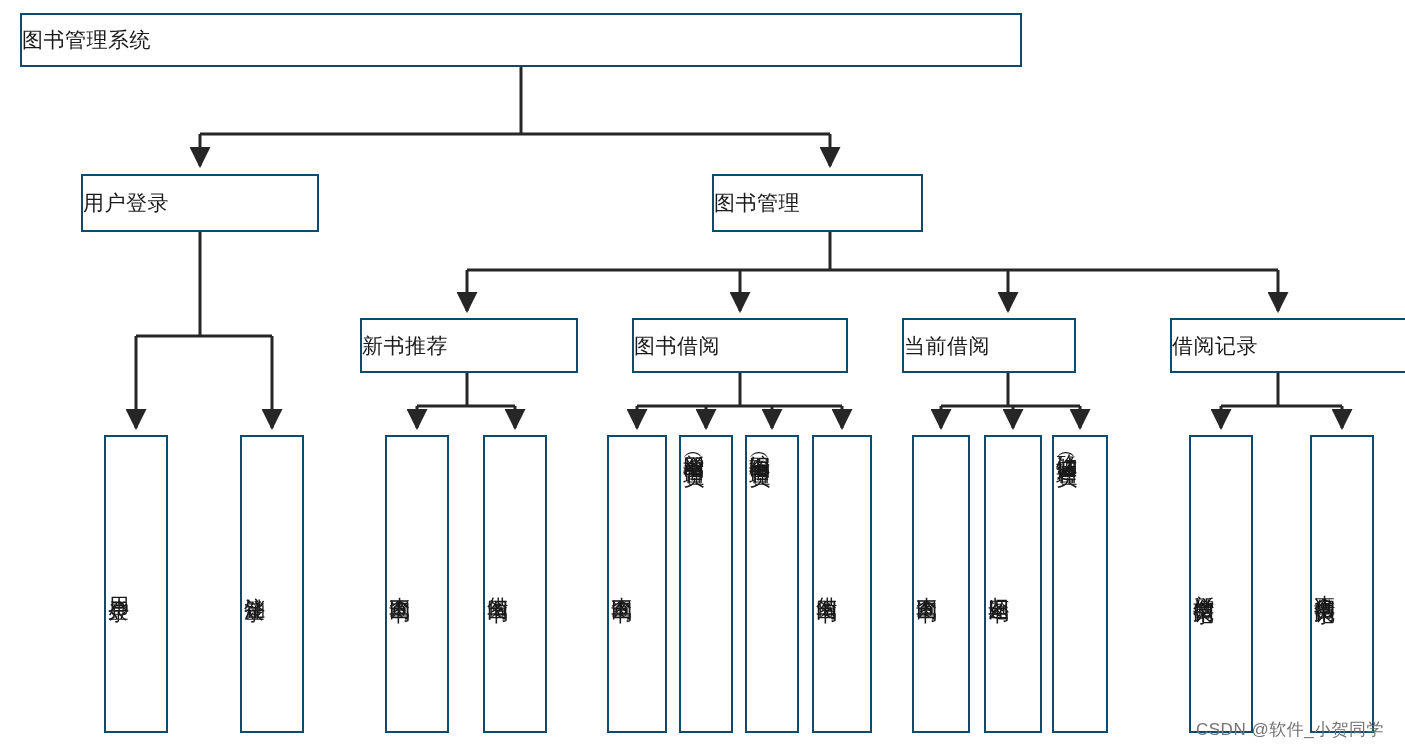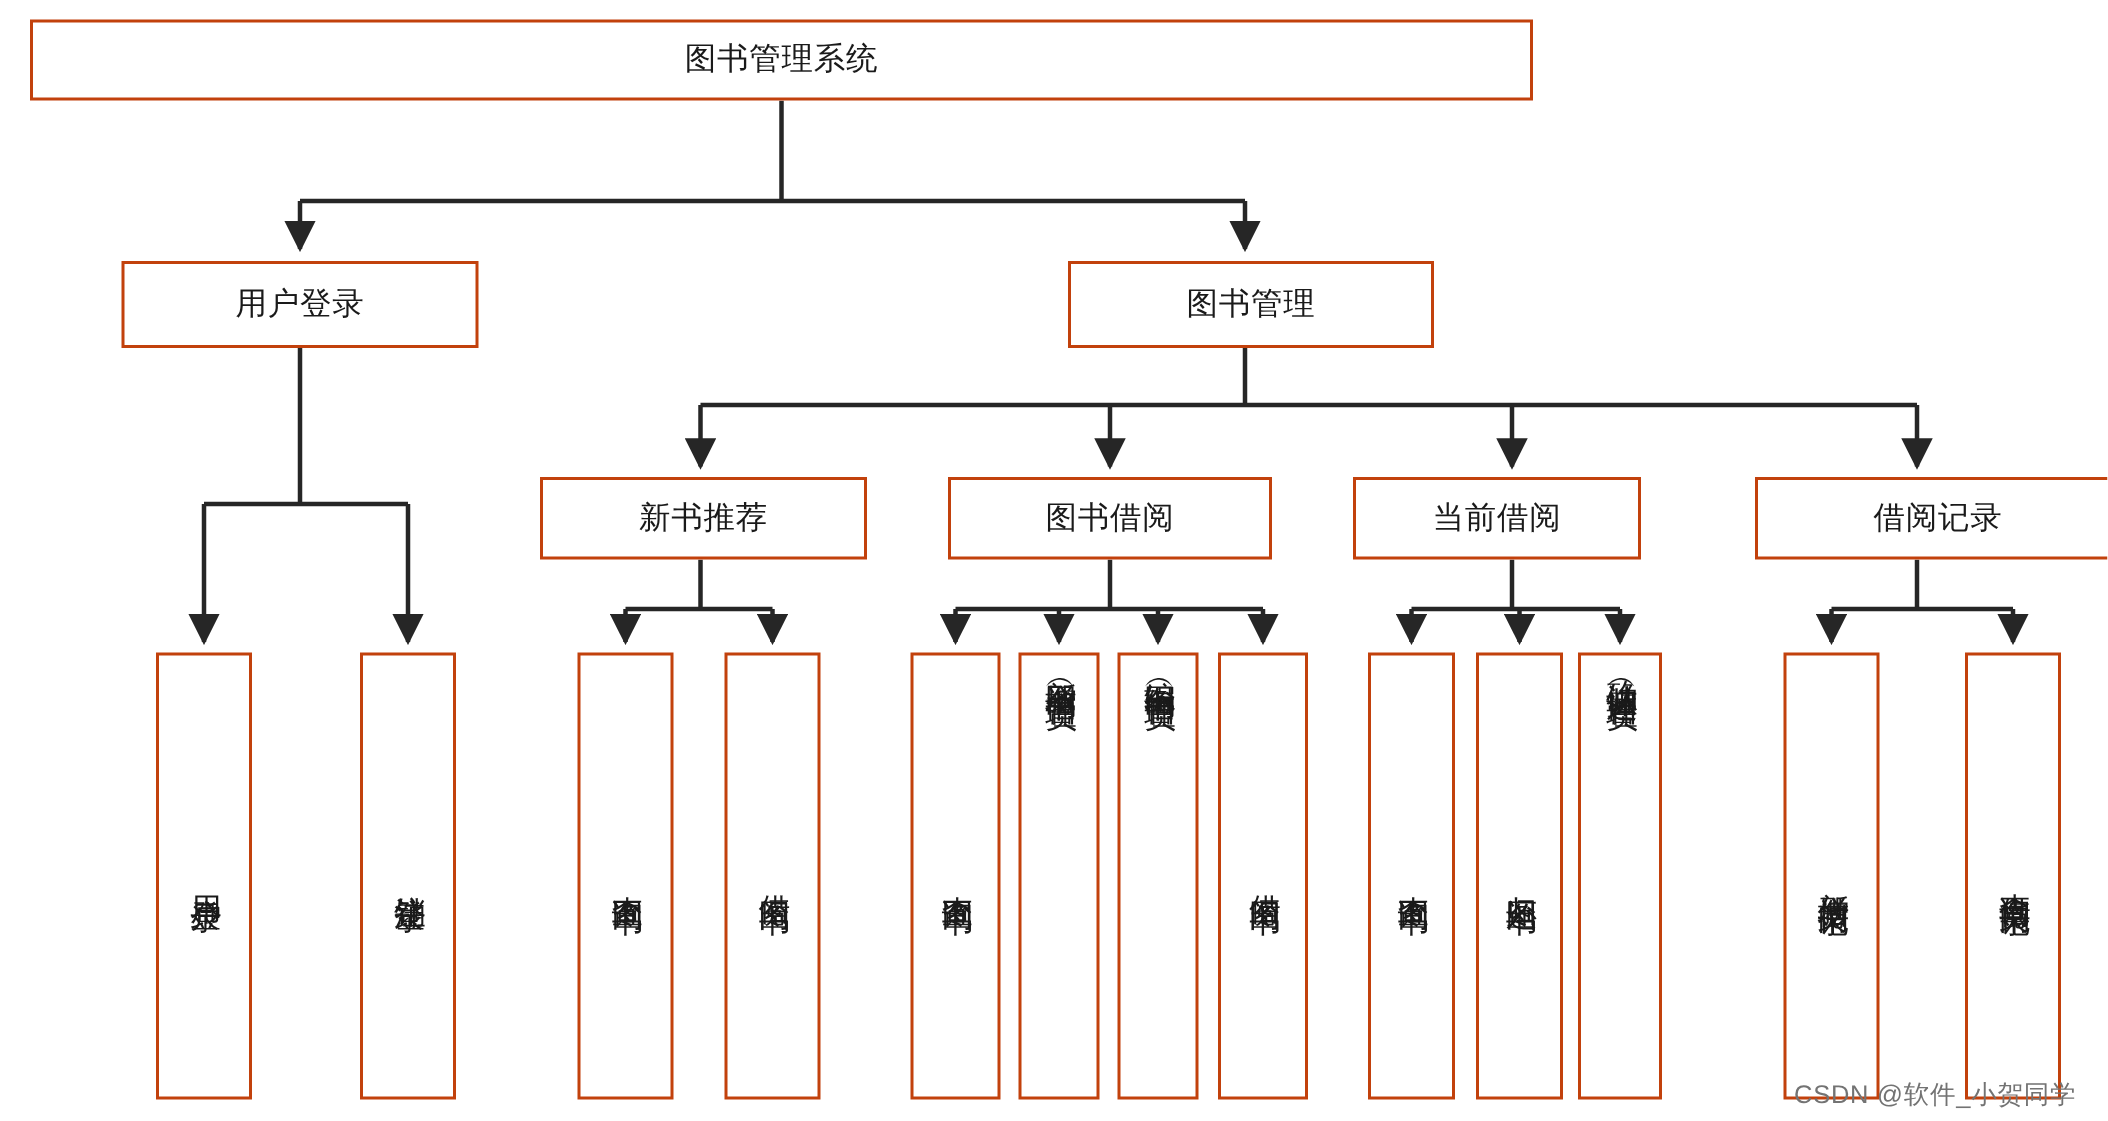--- a/index.html
+++ b/index.html
@@ -21,24 +21,24 @@
     position: absolute;
     left: 0;
     top: 0;
     width: 1405px;
     height: 747px;
   }
   .node-box {
     position: absolute;
     box-sizing: border-box;
     background: #ffffff;
-    border: 2px solid #c2410c;
+    border: 2px solid #0c4a6e;
     display: flex;
     align-items: center;
-    justify-content: center;
+    justify-content: flex-start;
     overflow: hidden;
   }
   .node-label-h {
     font-size: 21px;
     color: #1a1a1a;
     line-height: 1.1;
     white-space: nowrap;
     letter-spacing: 0.5px;
   }
   .node-label-v {
@@ -118,31 +118,31 @@
     </g>
   </svg>
 
   <div class="node-box root-box" style="left:20px; top:13px; width:1002px; height:54px;">
     <span class="node-label-h">图书管理系统</span>
   </div>
 
   <div class="node-box" style="left:81px; top:174px; width:238px; height:58px;">
     <span class="node-label-h">用户登录</span>
   </div>
-  <div class="node-box" style="left:712px; top:174px; width:244px; height:58px;">
+  <div class="node-box" style="left:712px; top:174px; width:211px; height:58px;">
     <span class="node-label-h">图书管理</span>
   </div>
 
   <div class="node-box" style="left:360px; top:318px; width:218px; height:55px;">
     <span class="node-label-h">新书推荐</span>
   </div>
   <div class="node-box" style="left:632px; top:318px; width:216px; height:55px;">
     <span class="node-label-h">图书借阅</span>
   </div>
-  <div class="node-box" style="left:902px; top:318px; width:192px; height:55px;">
+  <div class="node-box" style="left:902px; top:318px; width:174px; height:55px;">
     <span class="node-label-h">当前借阅</span>
   </div>
   <div class="node-box" style="left:1170px; top:318px; width:244px; height:55px;">
     <span class="node-label-h">借阅记录</span>
   </div>
 
   <div class="node-box leaf-box" style="left:104px; top:435px; width:64px; height:298px; align-items:center;">
     <span class="node-label-v">用户登录</span>
   </div>
   <div class="node-box leaf-box" style="left:240px; top:435px; width:64px; height:298px; align-items:center;">

